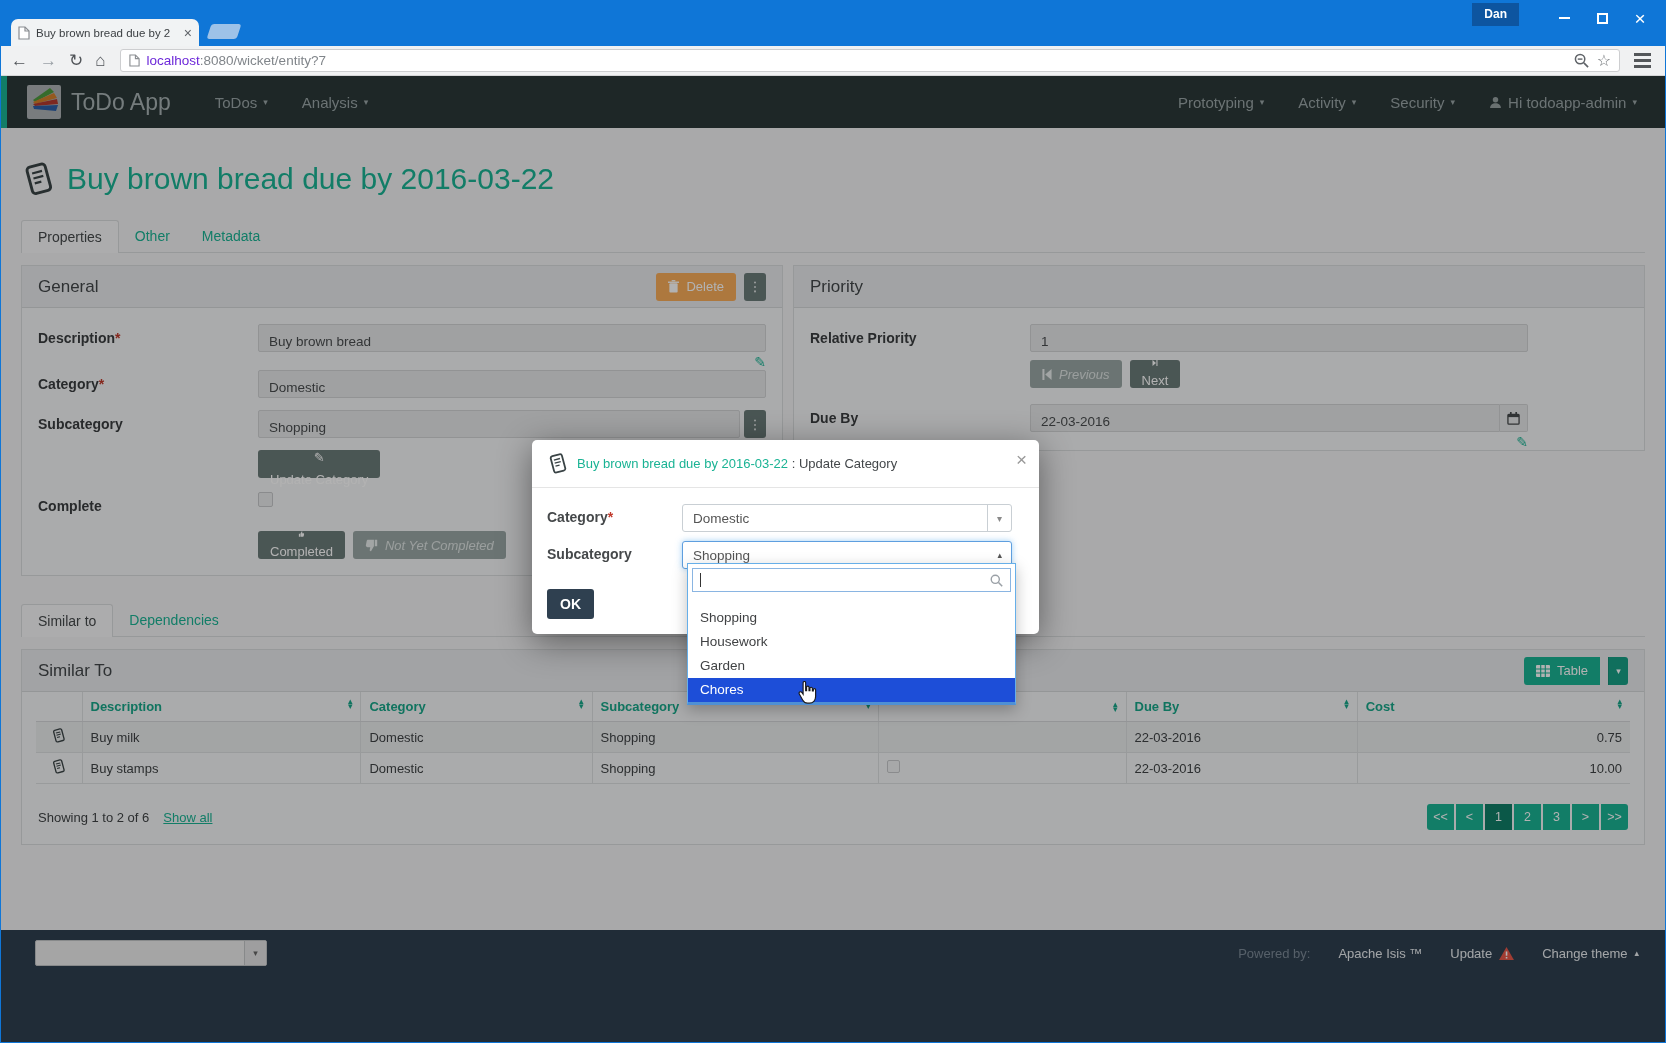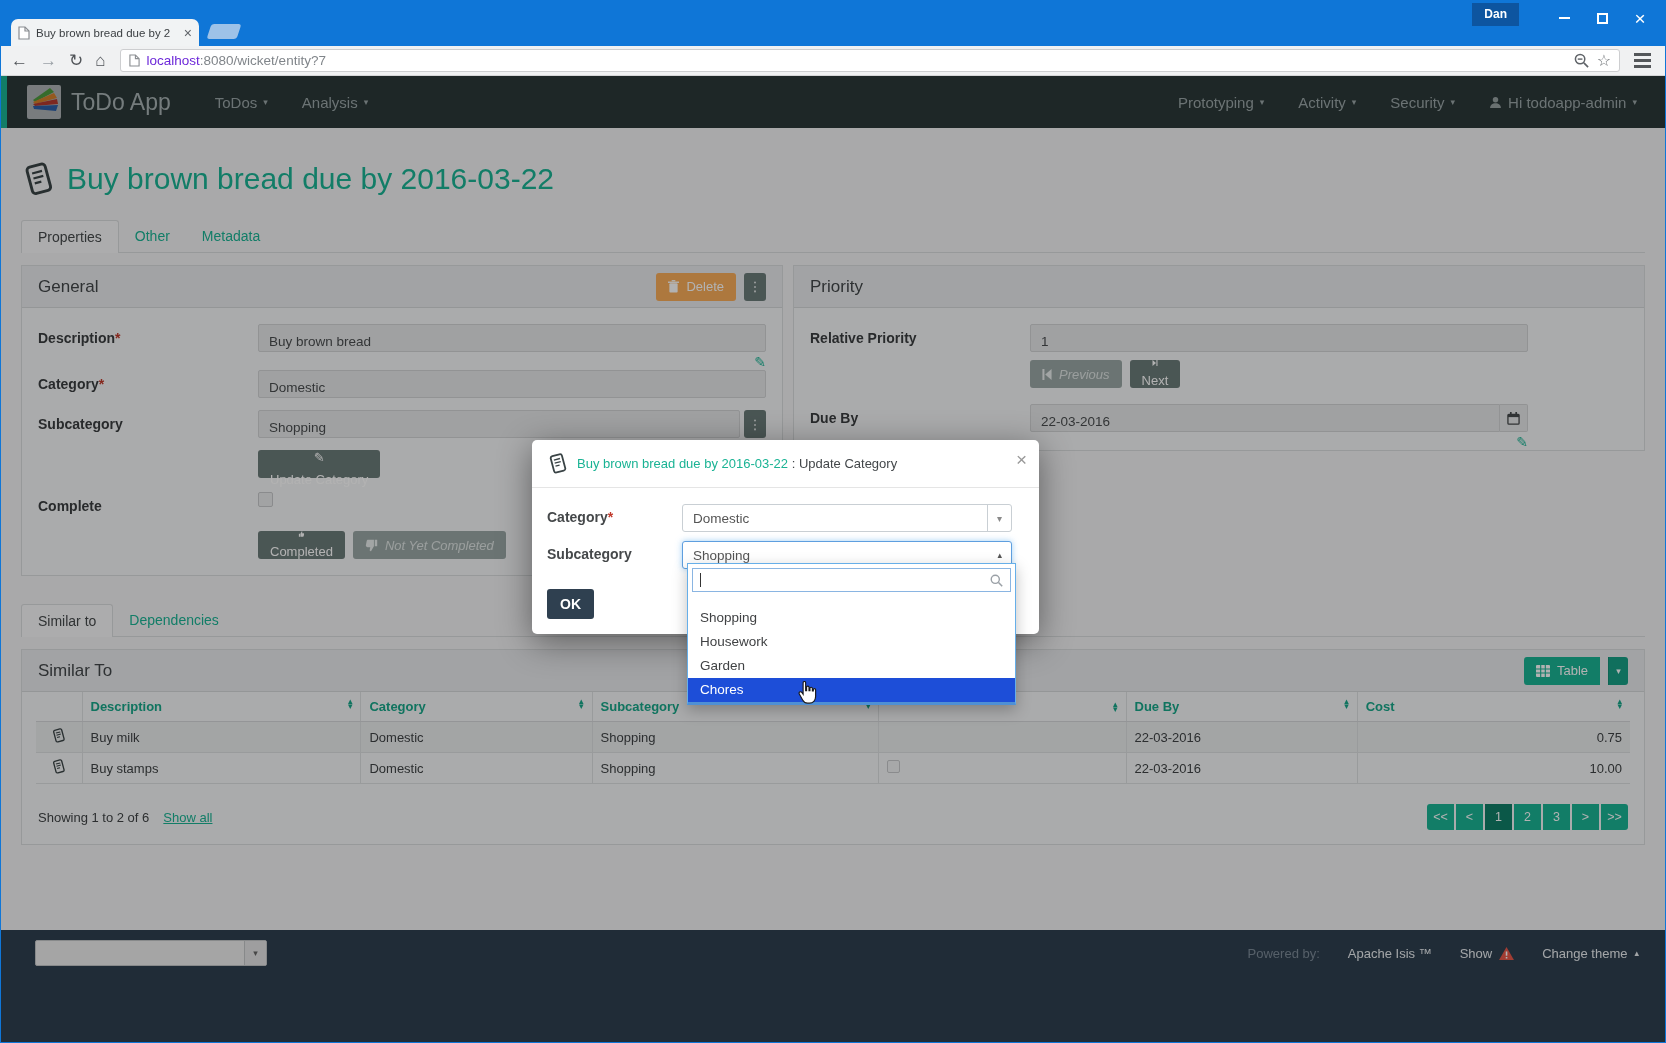--- a/index.html
+++ b/index.html
@@ -496,21 +496,21 @@
     </div>
 
     <div class="footer">
       <span class="footer-select">
           <span class="fs-caret">▾</span>
         </span>
       <span class="footer-right">
         <span class="muted">Powered by:</span>
         <span class="fwhite">Apache Isis ™</span>
         <span class="f-item">
-          <span>Show</span>
+          <span>Update</span>
           <svg width="15" height="13" viewBox="0 0 16 14">
               <path d="M8 0 16 14H0z" fill="#e7584a"></path>
               <rect x="7.2" y="4.8" width="1.7" height="4.6" fill="#fff"></rect>
               <rect x="7.2" y="10.7" width="1.7" height="1.7" fill="#fff"></rect>
             </svg>
         </span>
         <span class="f-item">
           <span>Change theme</span>
           <span class="caret">▴</span>
         </span>

